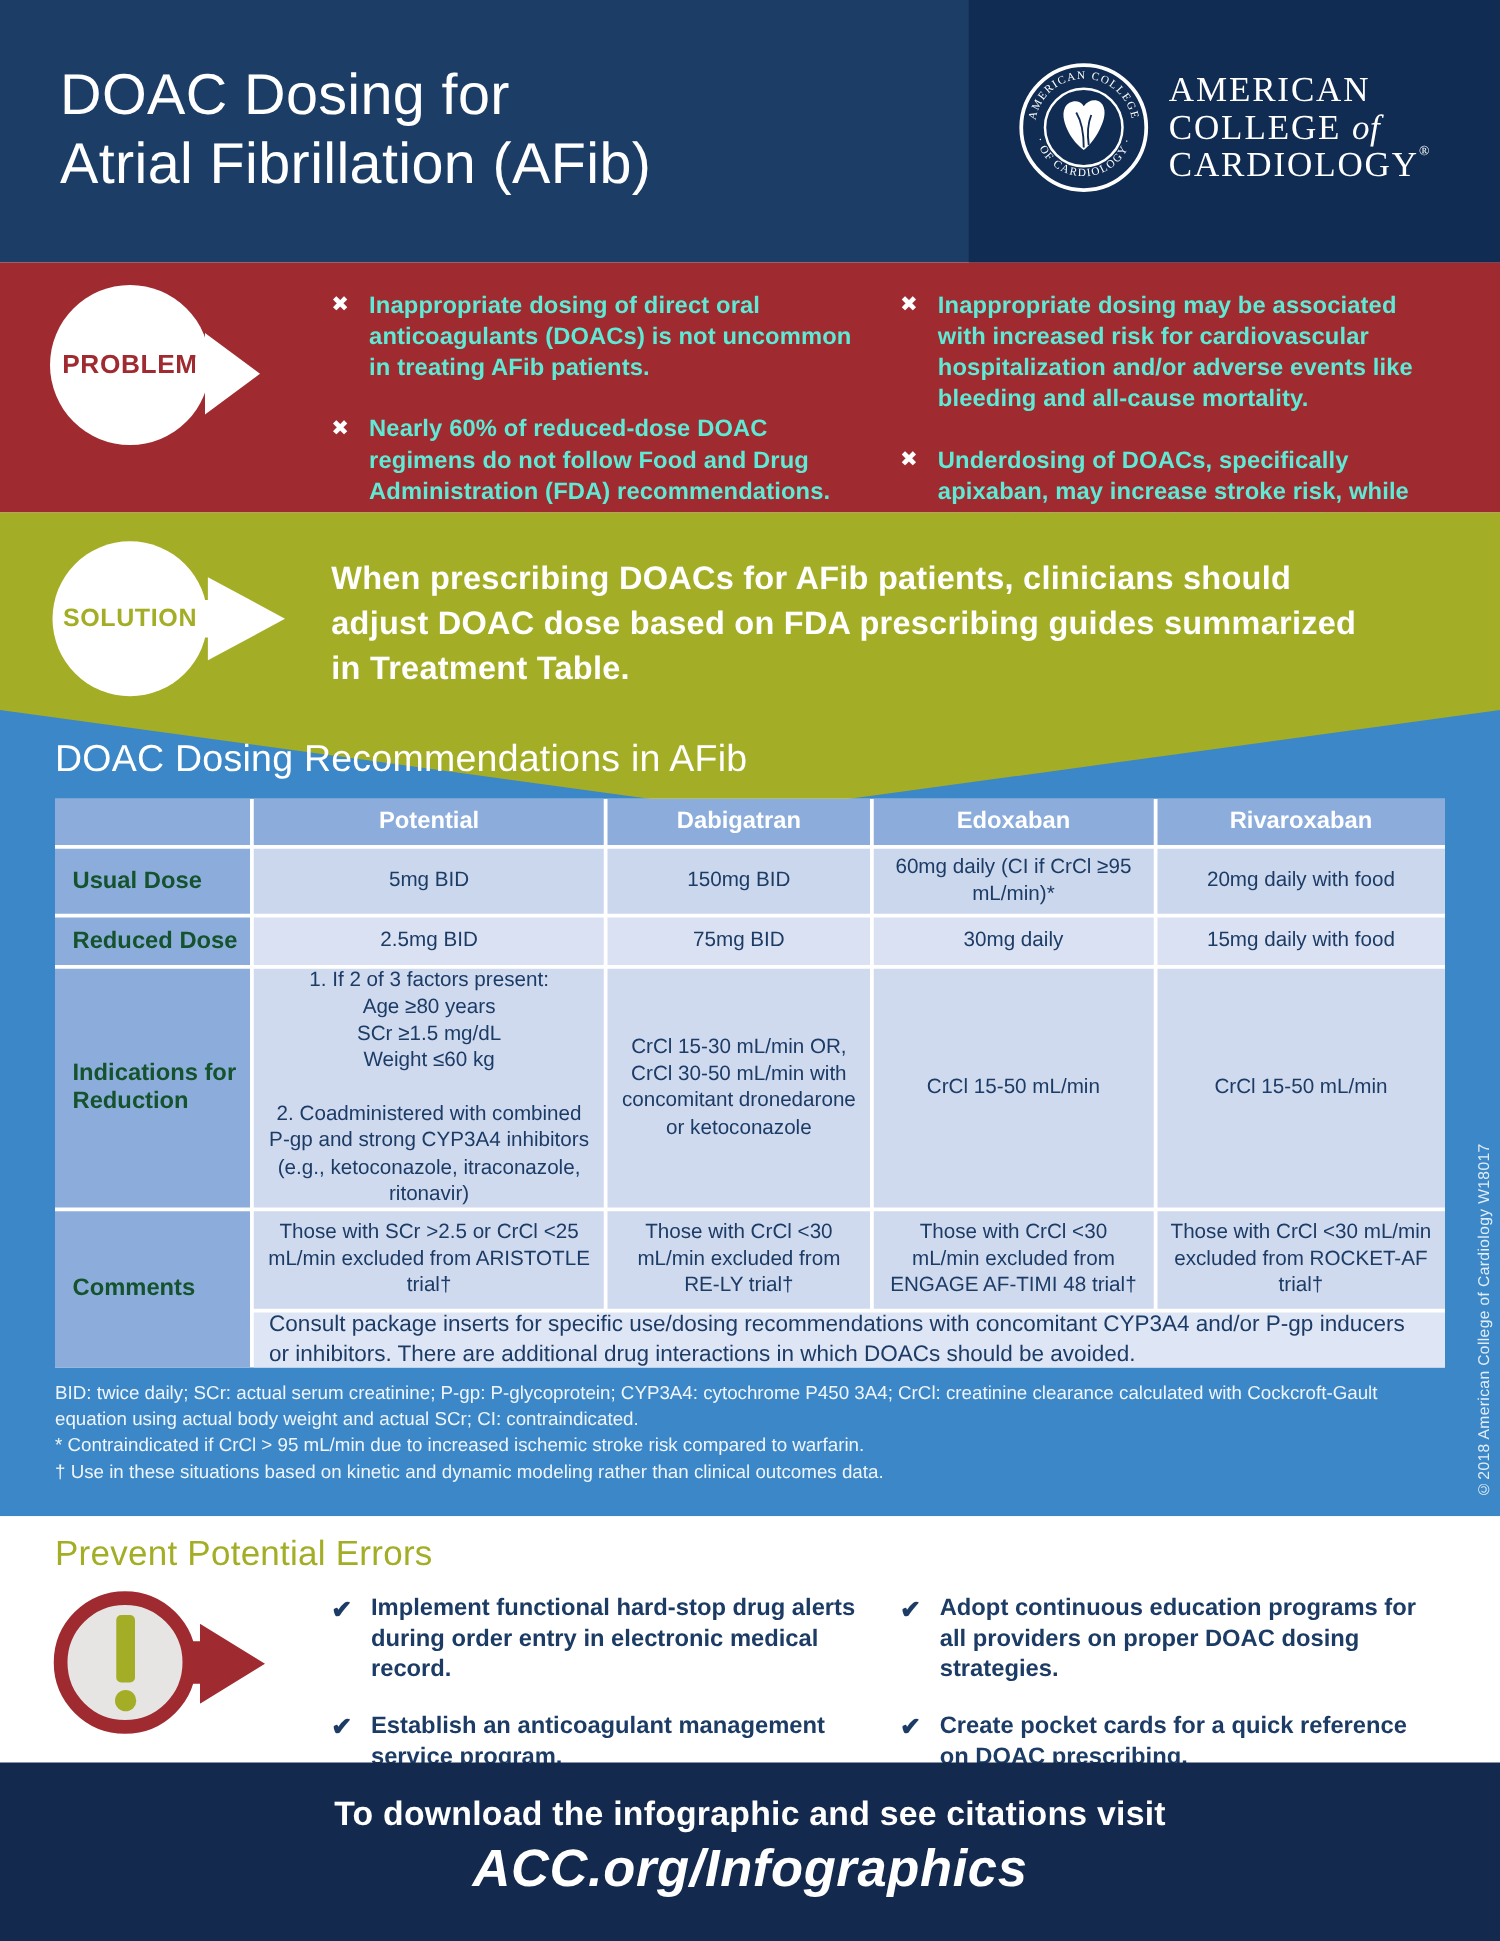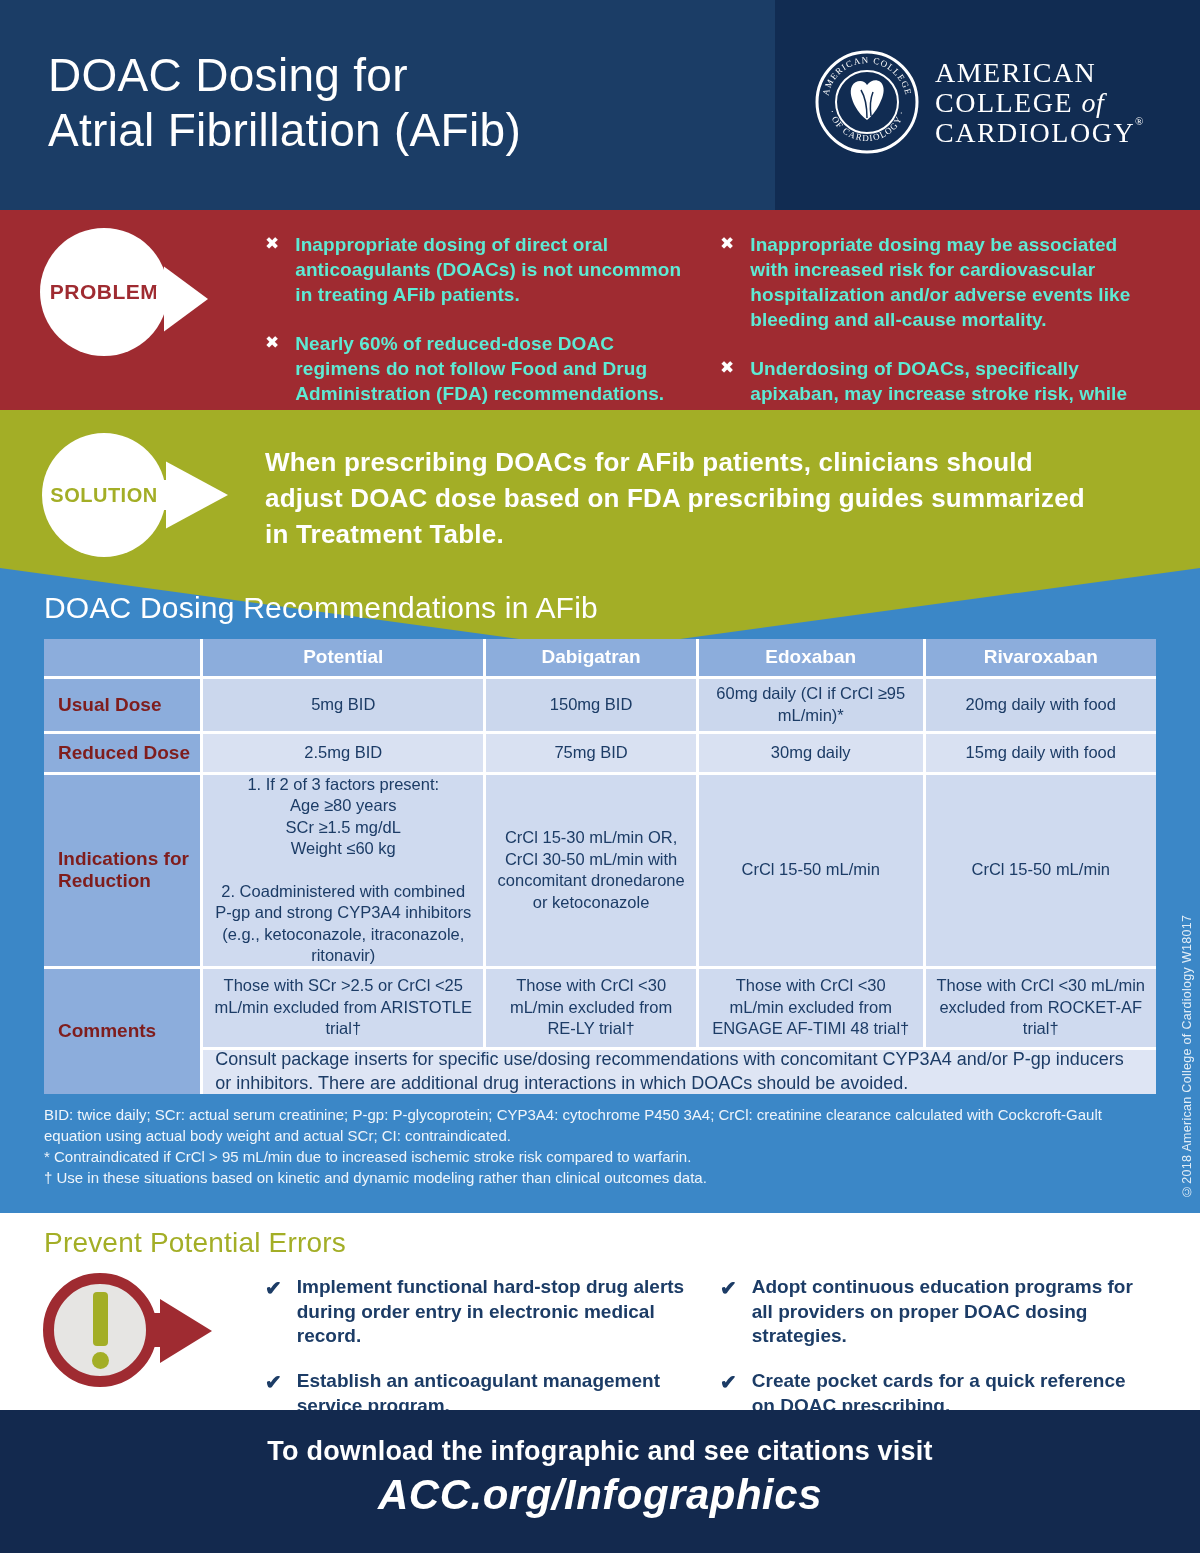--- a/index.html
+++ b/index.html
@@ -47,21 +47,21 @@
   .treatment { position:relative; width:100%; height:645px; background:#3b87c7; }
   .chevron { position:absolute; left:0; top:0; width:100%; height:82px; background:#a3ae26; clip-path:polygon(0 0, 100% 0, 50% 100%); }
   .treat-heading { position:relative; z-index:2; padding:22px 0 0 44px; color:#fff; font-size:30px; line-height:1.22; font-weight:400; letter-spacing:.2px; }
   .dose-table { position:relative; z-index:2; margin:12px 44px 0 44px; display:grid;
     grid-template-columns:158fr 283fr 212fr 226fr 233fr;
     grid-template-rows:37px 52px 38px 191px 78px 44px;
     gap:3px; background:#fff; }
   .cell { display:flex; align-items:center; justify-content:center; text-align:center;
     color:#1c3c66; font-size:16.5px; line-height:1.3; padding:4px 10px; white-space:pre-line; }
   .cell.hdr { background:#8caddc; color:#fff; font-size:19px; font-weight:700; }
-  .cell.lbl { background:#8caddc; color:#7f1d1d; font-size:19px; font-weight:700; justify-content:flex-start; text-align:left; padding-left:14px; line-height:1.15; }
+  .cell.lbl { background:#8caddc; color:#14532d; font-size:19px; font-weight:700; justify-content:flex-start; text-align:left; padding-left:14px; line-height:1.15; }
   .r-usual  { background:#cbd7ed; }
   .r-reduced{ background:#d9e1f2; }
   .r-indic  { background:#cfdaef; }
   .r-comm   { background:#cfdaef; }
   .r-consult{ background:#dee5f4; grid-column:2/6; justify-content:flex-start; text-align:left; font-size:18px; padding:6px 12px; }
   .lbl-comments { grid-row:5/7; }
   .footnotes { position:relative; z-index:2; margin:10px 44px 0 44px; color:#eff5fb; font-size:15px; line-height:1.42; }
   .copyright { position:absolute; right:6px; top:330px; height:300px; color:rgba(255,255,255,.85);
     font-size:12.5px; writing-mode:vertical-rl; transform:rotate(180deg); letter-spacing:.3px; z-index:3; }
 

